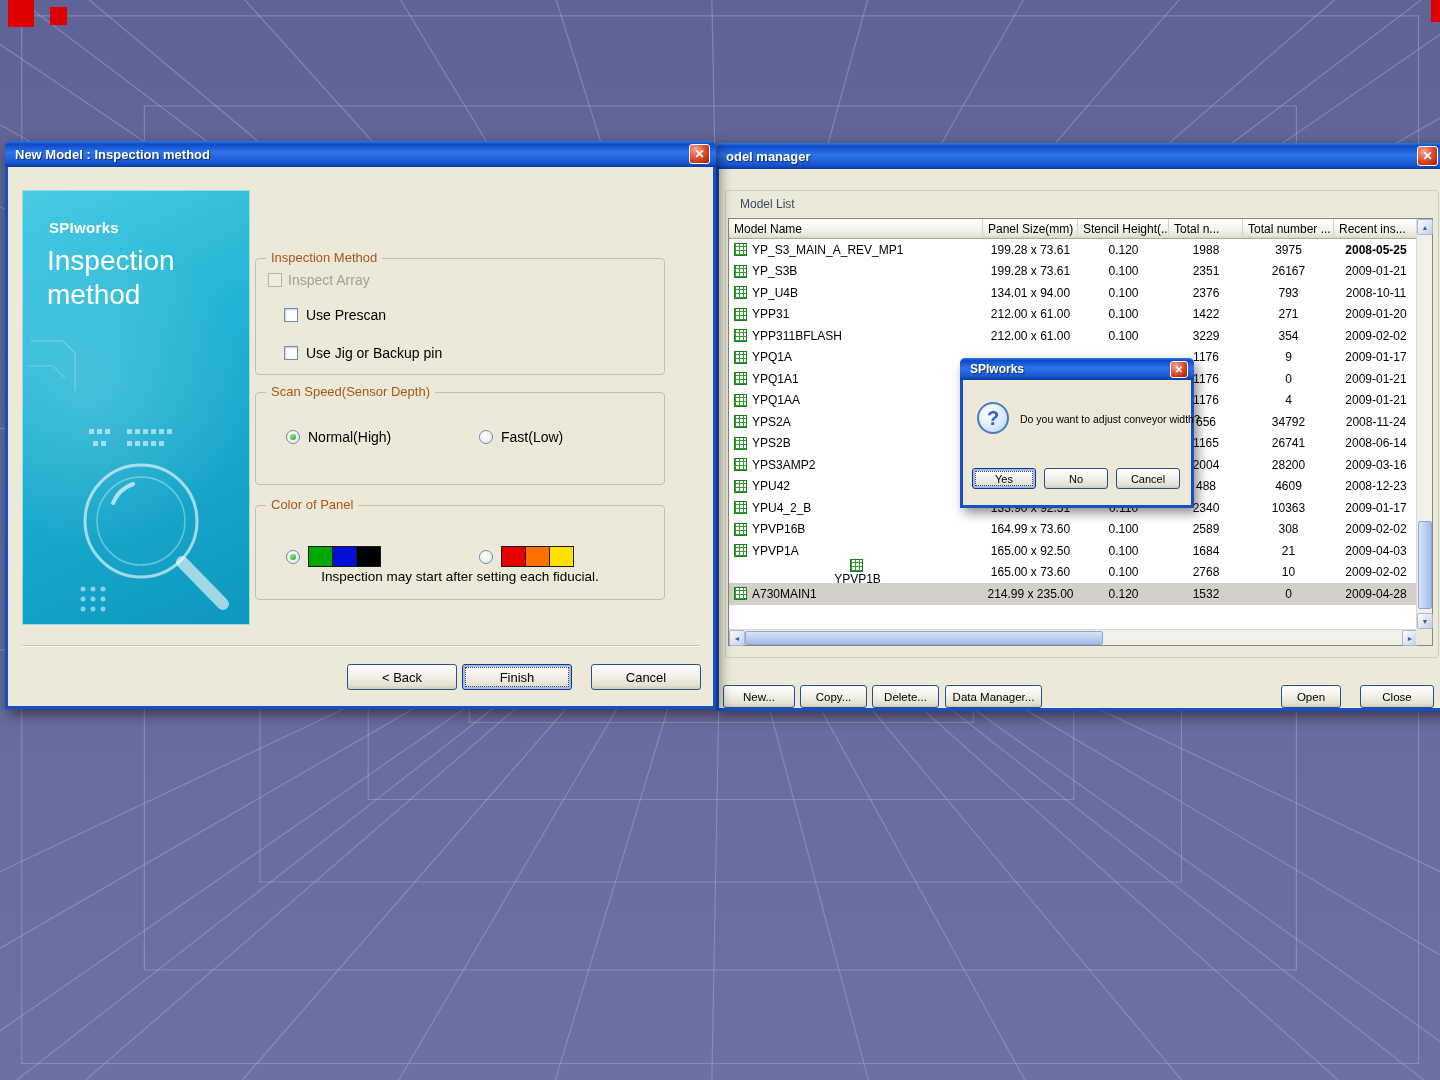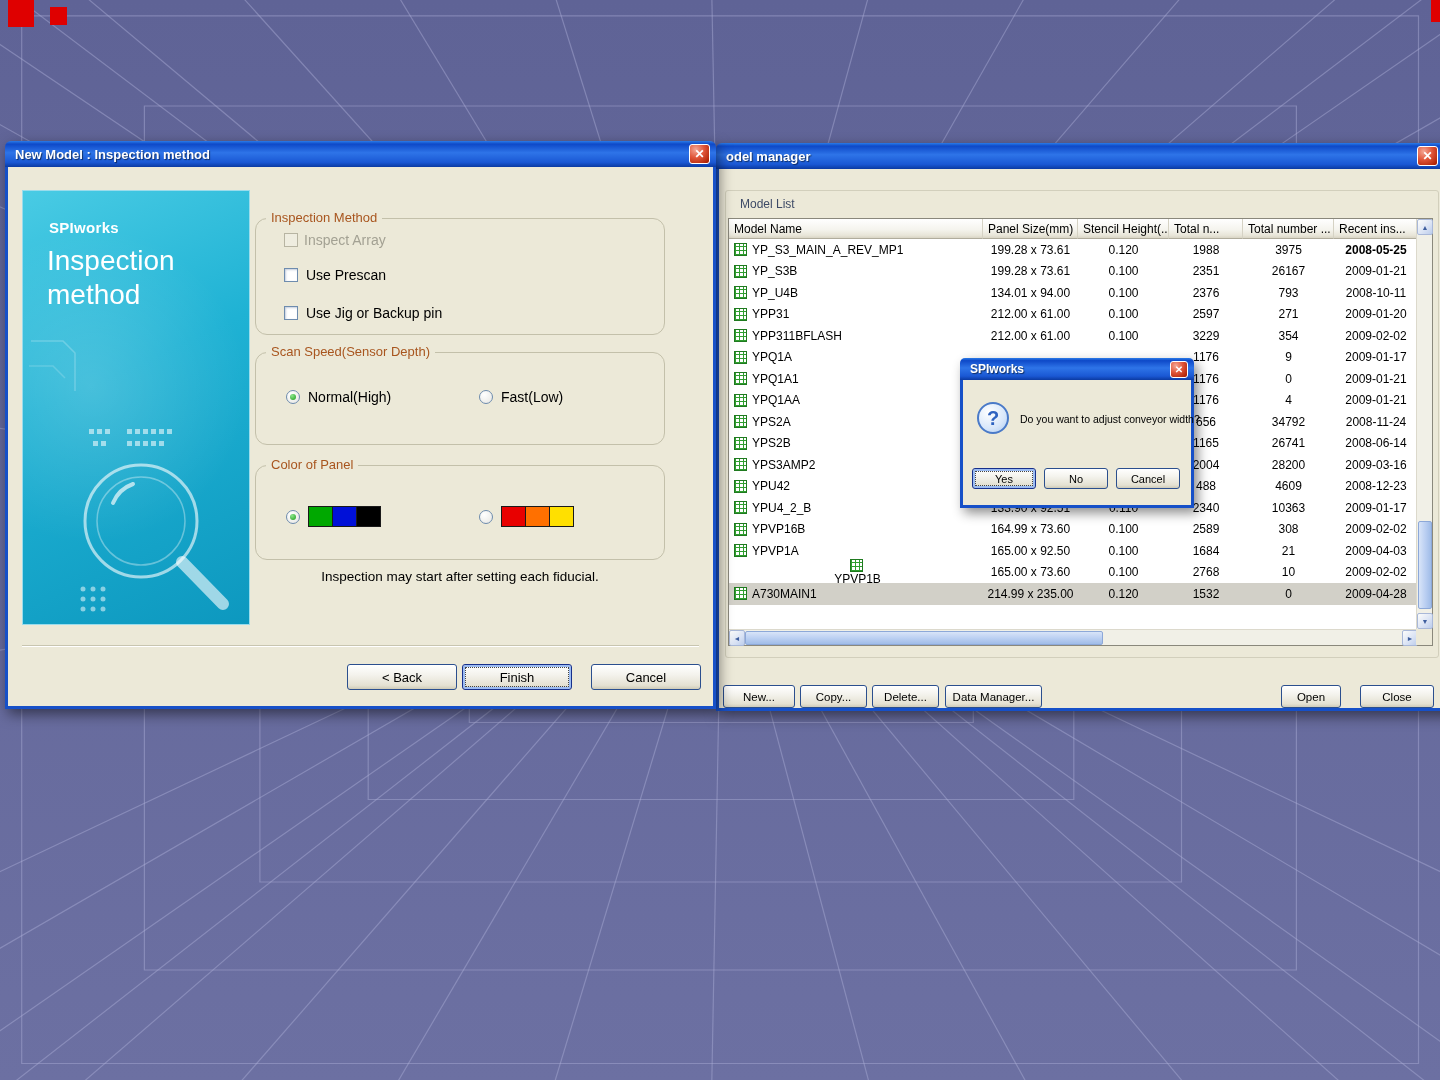--- a/index.html
+++ b/index.html
@@ -31,21 +31,21 @@
   #wizard .wframe{font-size:13px;}
   .teal-panel{position:absolute;left:14px;top:23px;width:228px;height:435px;color:#fff;overflow:hidden;
     border:1px solid #9ADCEC;background:
       radial-gradient(circle at 30% 45%,rgba(255,255,255,.18),rgba(255,255,255,0) 55%),
       linear-gradient(155deg,#49CBE4 0%,#1FB2D4 42%,#0D98BF 100%);}
   .teal-panel svg{position:absolute;left:0;top:0;}
   .brand{position:absolute;left:26px;top:28px;font-size:15px;font-weight:bold;letter-spacing:.3px;}
   .heading{position:absolute;left:24px;font-size:28px;line-height:1.15;}
   .h1{top:54px;} .h2{top:88px;}
 
-  .groupbox{position:absolute;border:1px solid #C3C0AA;border-radius:12px;}
+  .groupbox{position:absolute;border:1px solid #C3C0AA;border-radius:4px;margin-top:40px;}
   .gtitle{position:absolute;top:-9px;left:10px;background:#ECE9D8;padding:0 5px;font-size:13px;color:#A8551E;}
   #g1{left:247px;top:51px;width:410px;height:117px;}
   #g2{left:247px;top:185px;width:410px;height:93px;}
   #g3{left:247px;top:298px;width:410px;height:95px;}
 
   .ctrl-row{position:absolute;display:flex;align-items:center;gap:8px;font-size:14px;color:#000;}
   .checkbox{width:14px;height:14px;background:#fff;border:1px solid #6E8CAE;box-shadow:inset 1px 1px 2px rgba(60,90,140,.3);flex:0 0 14px;}
   .checkbox.disabled{background:#EFEDE0;border-color:#B7B4A2;box-shadow:none;}
   .ctrl-label.disabled{color:#A3A193;}
   .radio{width:14px;height:14px;border-radius:50%;border:1px solid #6E8CAE;position:relative;flex:0 0 14px;
@@ -210,21 +210,21 @@
         </g>
       </svg>
       <div class="brand">SPIworks</div>
       <div class="heading h1">Inspection</div>
       <div class="heading h2">method</div>
     </div>
 
     <div class="groupbox" id="g1">
       <span class="gtitle">Inspection Method</span>
       <div id="cb-list">
-          <div class="ctrl-row" style="left: 28px; top: 13px; gap: 6px;">
+          <div class="ctrl-row" style="left: 12px; top: 13px; gap: 6px;">
             <span class="checkbox disabled"></span>
             <span class="ctrl-label disabled">Inspect Array</span>
           </div>
           <div class="ctrl-row" style="left: 28px; top: 48px;">
             <span class="checkbox"></span>
             <span class="ctrl-label">Use Prescan</span>
           </div>
           <div class="ctrl-row" style="left: 28px; top: 86px;">
             <span class="checkbox"></span>
             <span class="ctrl-label">Use Jig or Backup pin</span>
@@ -330,21 +330,21 @@
             <div class="tcell num" style="width: 91px;">793</div>
             <div class="tcell num" style="width: 84px;">2008-10-11</div>
           </div>
           <div class="trow">
             <div class="tcell name" style="width: 254px;">
               <span class="grid-icon"></span>
               <span>YPP31</span>
             </div>
             <div class="tcell num" style="width: 95px;">212.00 x 61.00</div>
             <div class="tcell num" style="width: 91px;">0.100</div>
-            <div class="tcell num" style="width: 74px;">2597</div>
+            <div class="tcell num" style="width: 74px;">1422</div>
             <div class="tcell num" style="width: 91px;">271</div>
             <div class="tcell num" style="width: 84px;">2009-01-20</div>
           </div>
           <div class="trow">
             <div class="tcell name" style="width: 254px;">
               <span class="grid-icon"></span>
               <span>YPP311BFLASH</span>
             </div>
             <div class="tcell num" style="width: 95px;">212.00 x 61.00</div>
             <div class="tcell num" style="width: 91px;">0.100</div>

